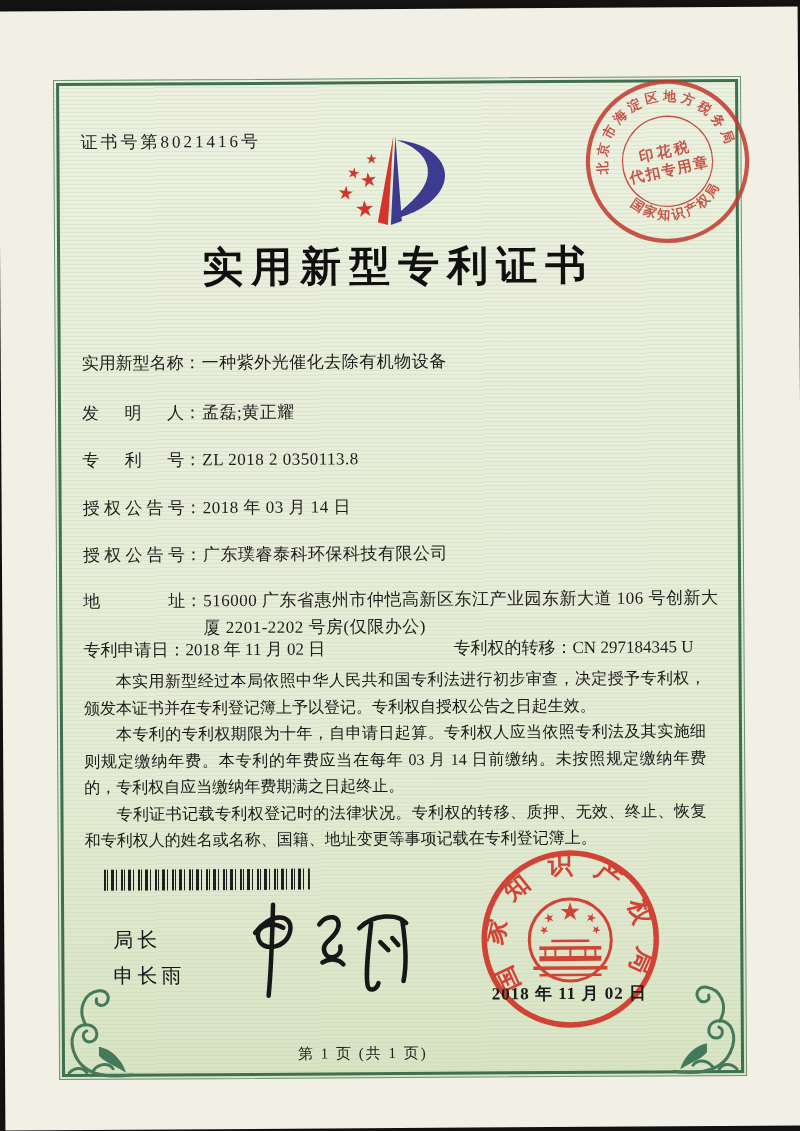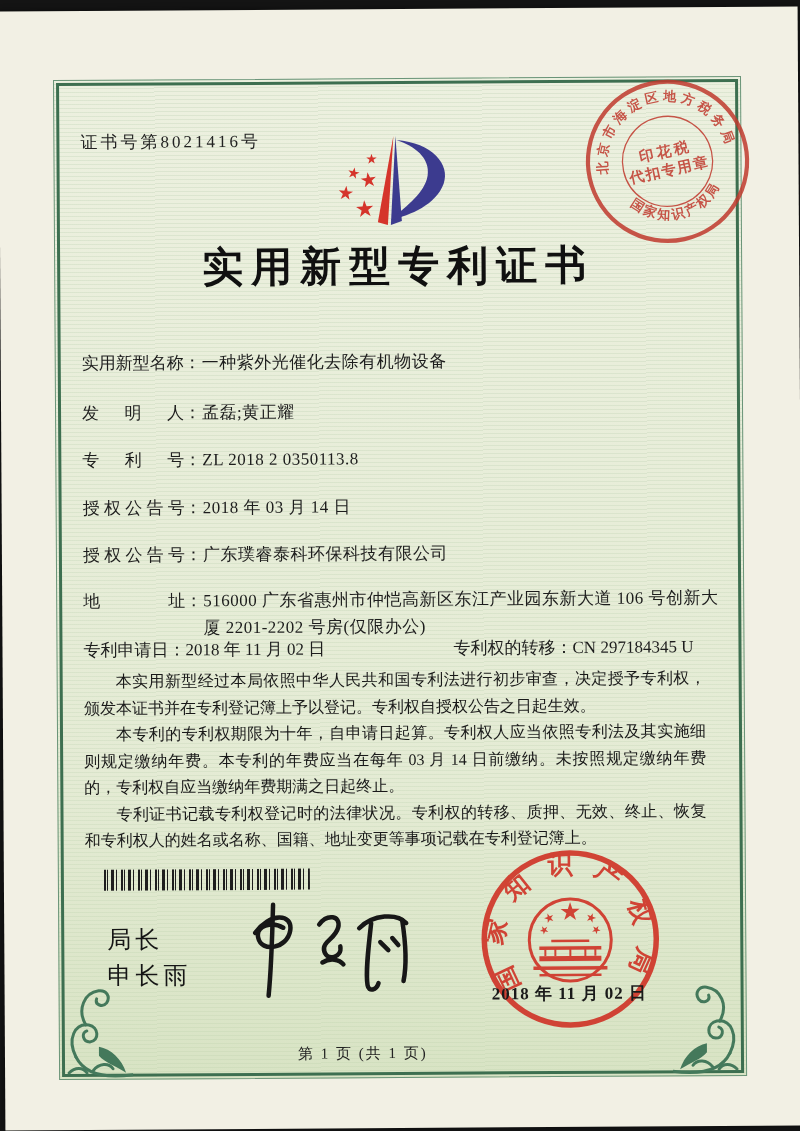--- a/index.html
+++ b/index.html
@@ -71,22 +71,22 @@
   .paras p{margin:0;text-indent:2em;}
   .barcode{
     position:absolute;left:100px;top:859px;width:206px;height:21px;
     background:repeating-linear-gradient(90deg,
       #1e1e1e 0 2px, rgba(0,0,0,0) 2px 3px,
       #1e1e1e 3px 4px, rgba(0,0,0,0) 4px 7px,
       #1e1e1e 7px 10px, rgba(0,0,0,0) 10px 12px,
       #1e1e1e 12px 13px, rgba(0,0,0,0) 13px 17px);
   }
   .director{
-    position:absolute;left:103px;top:911px;
-    font-size:24px;line-height:36px;color:#151515;letter-spacing:4px;
+    position:absolute;left:109px;top:911px;
+    font-size:20px;line-height:36px;color:#151515;letter-spacing:4px;
   }
   .signature{position:absolute;left:221px;top:887px;width:200px;height:104px;}
   .seal{position:absolute;left:471px;top:836px;width:190px;height:190px;opacity:0.93;}
   .sealdate{
     position:absolute;left:487px;top:974px;
     font-size:17px;letter-spacing:1px;color:#1a1a1a;font-weight:600;
   }
   .footer{
     position:absolute;left:38px;top:1035px;width:640px;text-align:center;
     font-size:15px;color:#222;letter-spacing:2px;

